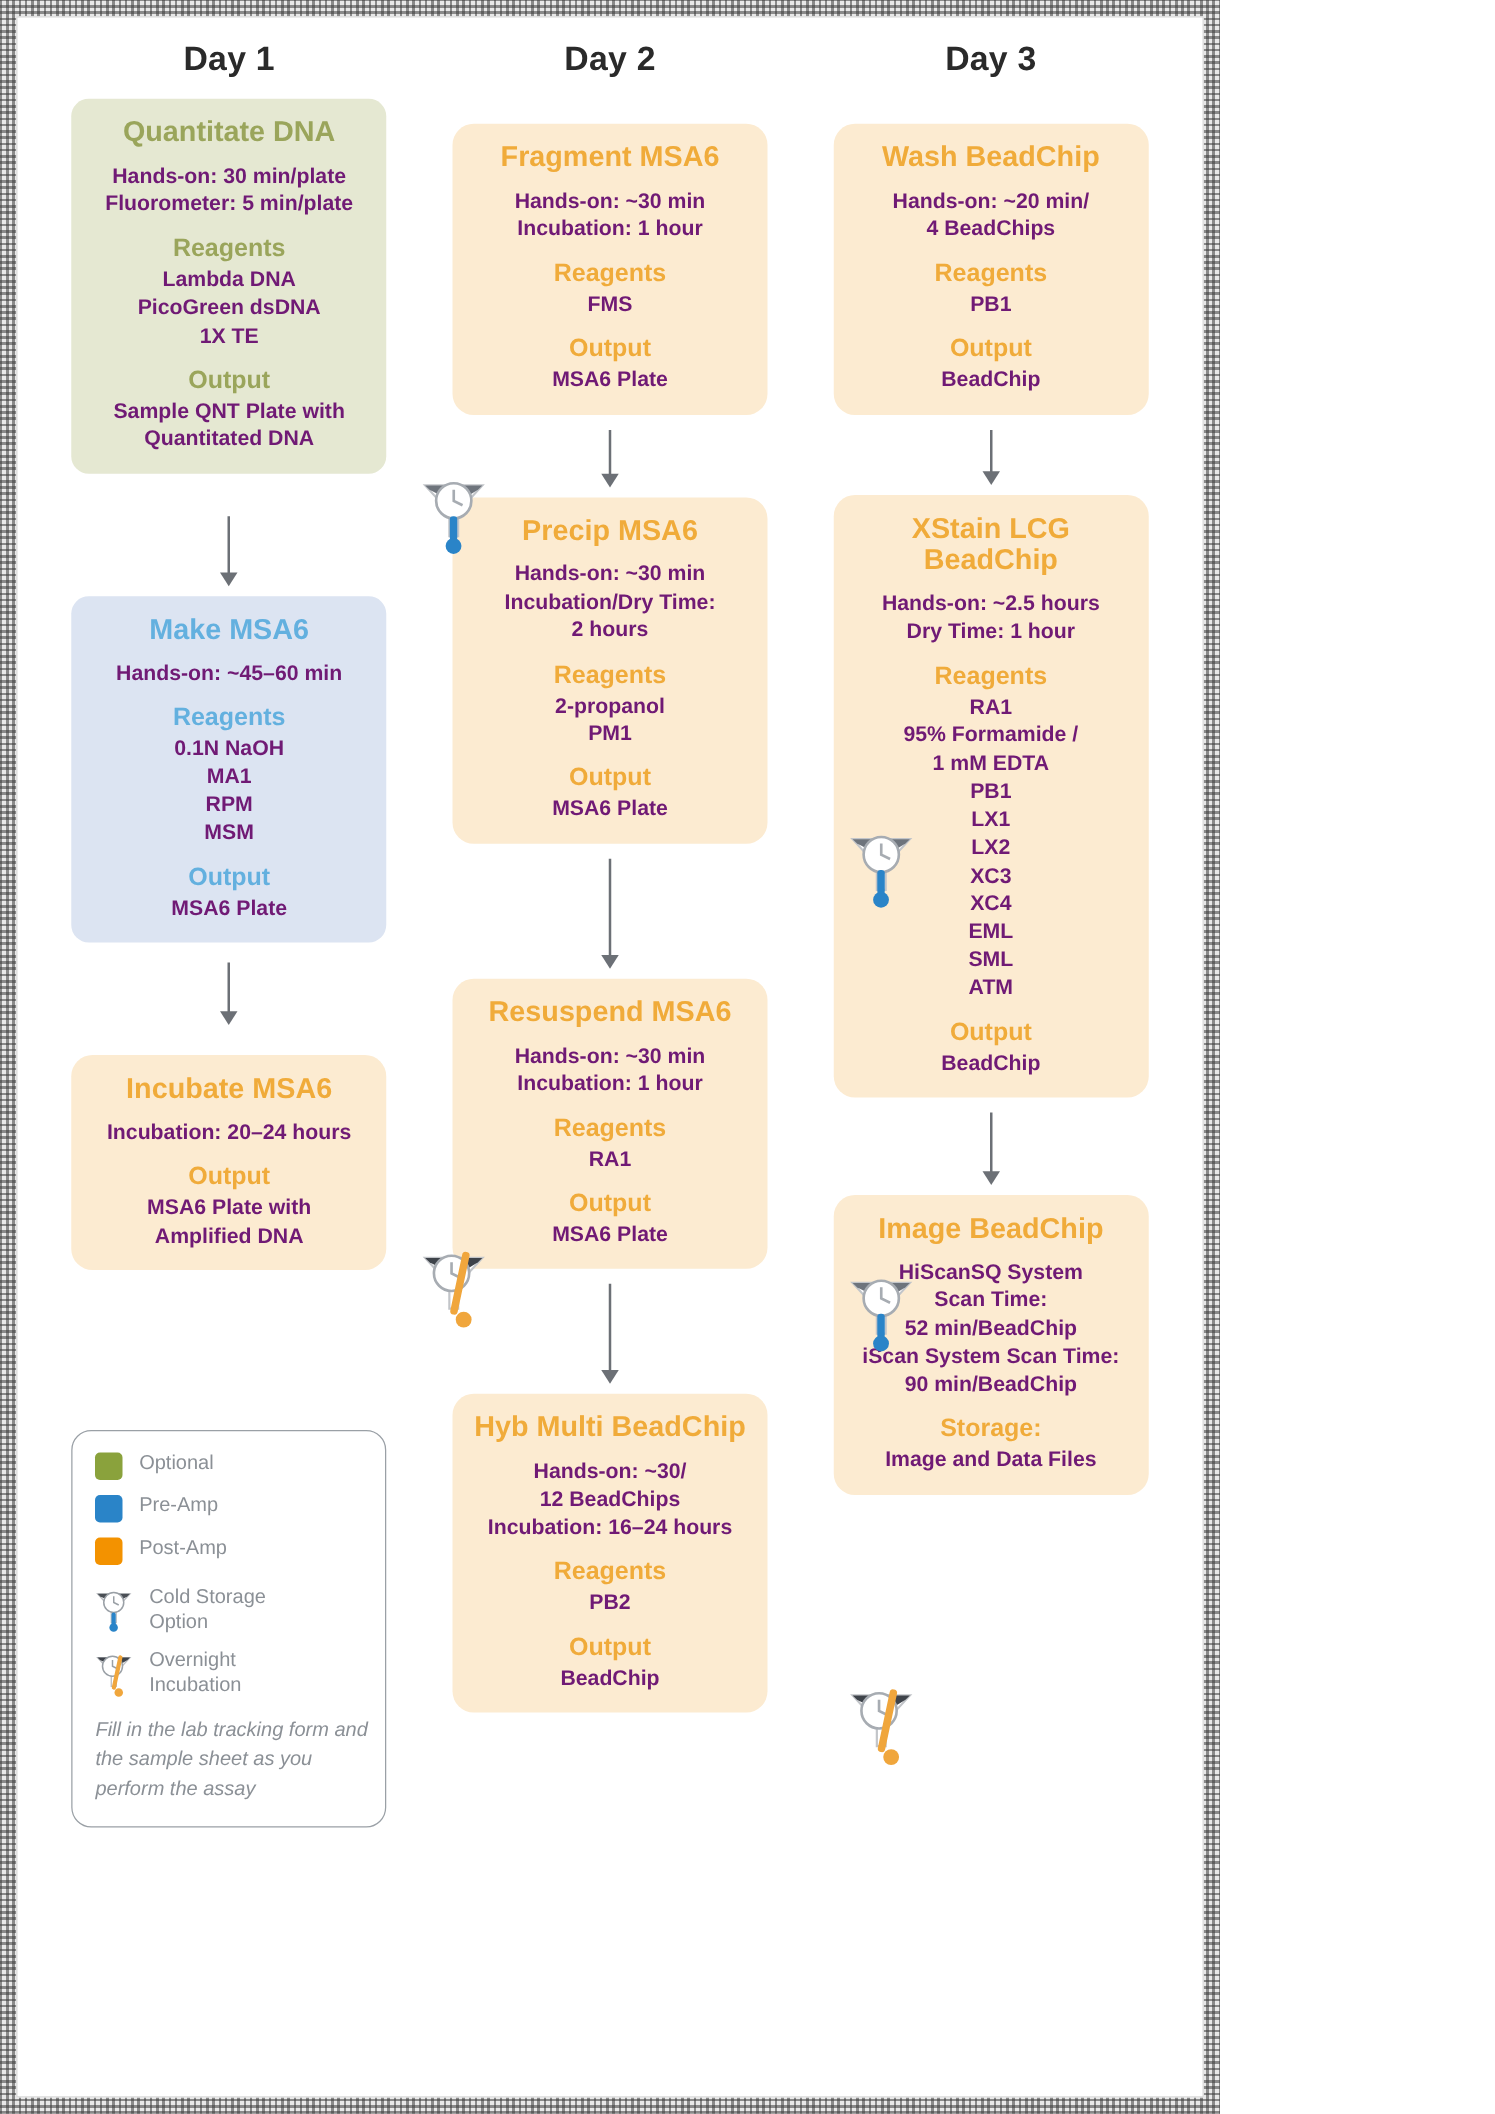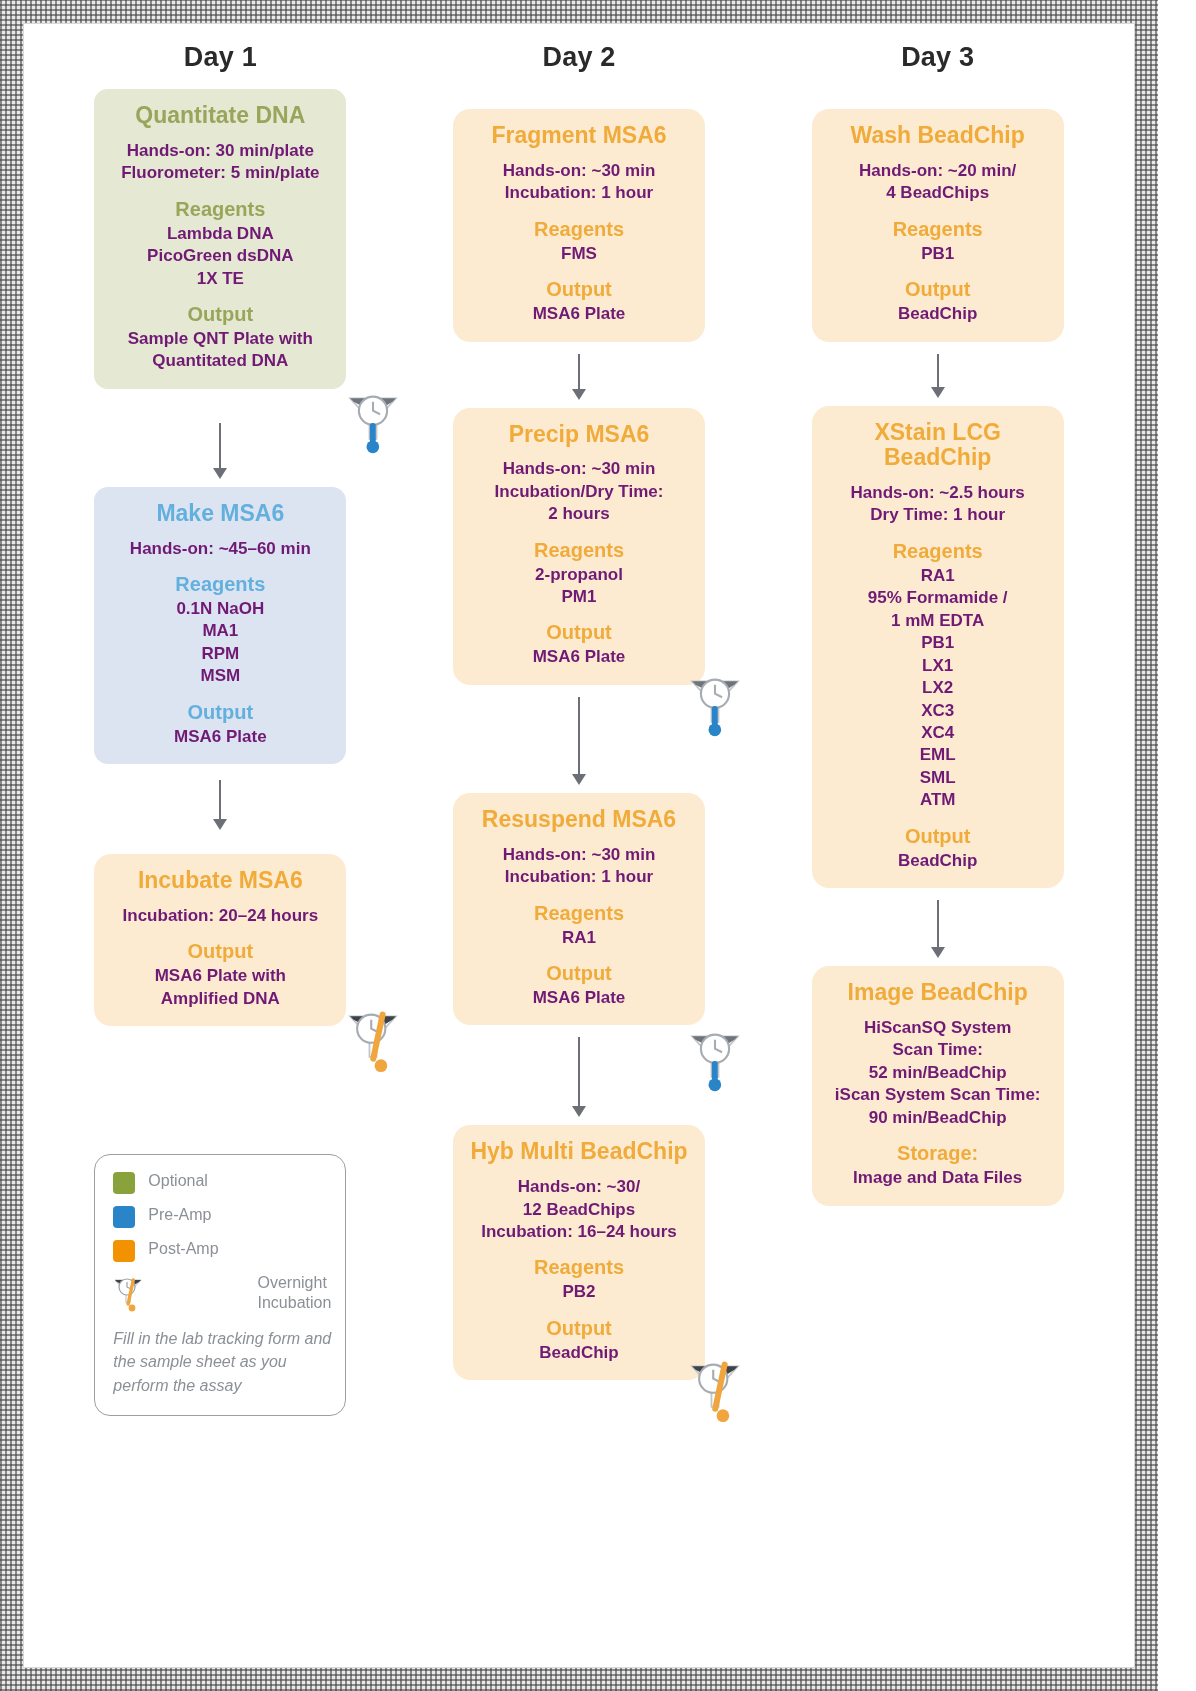--- a/index.html
+++ b/index.html
@@ -3,27 +3,27 @@
 <meta charset="utf-8">
 <style>
   html,body{margin:0;padding:0;}
   body{
     width:1196px;height:1691px;
     background:#ffffff;
     font-family:"Liberation Sans", sans-serif;
     overflow:hidden;
   }
   .page{
-    position:relative;width:1158px;height:1691px;
+    position:relative;width:976px;height:1691px;
     background:
       repeating-linear-gradient(0deg, rgba(60,60,60,.55) 0 2px, rgba(255,255,255,0) 2px 5px),
       repeating-linear-gradient(90deg, rgba(60,60,60,.55) 0 2px, rgba(255,255,255,0) 2px 5px),
       #e8e8e8;
     box-sizing:border-box;
-    padding:23px;
+    padding:13px;
   }
   .sheet{
     position:relative;width:100%;height:100%;
     background:#ffffff;
     box-sizing:border-box;
     border:1px solid #d8d8d8;
     overflow:hidden;
   }
   .cols{
     position:absolute;left:0;top:0;right:0;bottom:0;
@@ -150,22 +150,39 @@
         </div>
         <div class="legend-row">
           <div class="swatch" style="background:#2a84c8;"></div>
           <div class="legend-text">Pre-Amp</div>
         </div>
         <div class="legend-row">
           <div class="swatch" style="background:#f39200;"></div>
           <div class="legend-text">Post-Amp</div>
         </div>
 
-
-        <div class="legend-row" style="margin-top:2px;justify-content:space-between;">
+        <div class="legend-row" style="margin-top:16px;">
+          <div class="legend-icon">
+            <svg width="30" height="42" viewBox="0 0 30 42">
+              <path d="M2 7 L28 7 L17 19 L17 30 L13 30 L13 19 Z" fill="#ffffff" stroke="#b9bcc0" stroke-width="1"></path>
+              <path d="M2 7 L12 7 L10 12 L4 9 Z" fill="#4a4f55"></path>
+              <path d="M28 7 L19 7 L21 12 L26 9 Z" fill="#4a4f55"></path>
+              <circle cx="15" cy="14" r="8" fill="#ffffff" stroke="#9aa0a6" stroke-width="1.2"></circle>
+              <path d="M15 9 L15 14 L19 16" stroke="#9aa0a6" stroke-width="1.2" fill="none"></path>
+              <rect x="13.2" y="22" width="3.4" height="10" rx="1.5" fill="#2a84c8"></rect>
+              <circle cx="14.9" cy="34" r="3.4" fill="#2a84c8"></circle>
+            </svg>
+          </div>
+          <div class="legend-text">
+            <div>Cold Storage</div>
+            <div>Option</div>
+          </div>
+        </div>
+
+        <div class="legend-row" style="margin-top:2px;">
           <div class="legend-icon">
             <svg width="30" height="42" viewBox="0 0 30 42">
               <path d="M2 7 L28 7 L17 19 L17 30 L13 30 L13 19 Z" fill="#ffffff" stroke="#b9bcc0" stroke-width="1"></path>
               <path d="M2 7 L12 7 L10 12 L4 9 Z" fill="#3e434a"></path>
               <path d="M28 7 L19 7 L21 12 L26 9 Z" fill="#3e434a"></path>
               <circle cx="14" cy="14" r="8" fill="#ffffff" stroke="#9aa0a6" stroke-width="1.2"></circle>
               <path d="M14 9 L14 14 L18 16" stroke="#9aa0a6" stroke-width="1.2" fill="none"></path>
               <rect x="16" y="5" width="3.4" height="28" rx="1.6" fill="#f0a63c" transform="rotate(12 17.7 19)"></rect>
               <circle cx="19" cy="35" r="3.4" fill="#f0a63c"></circle>
             </svg>

